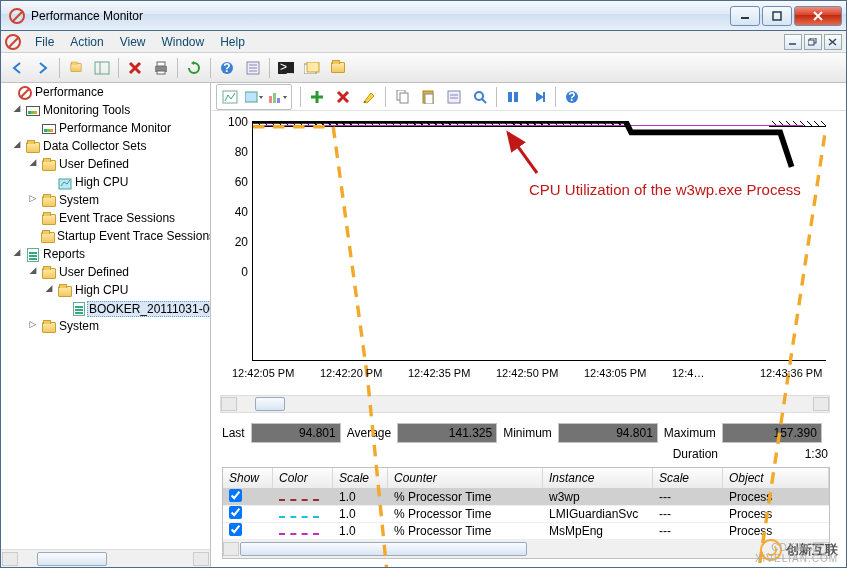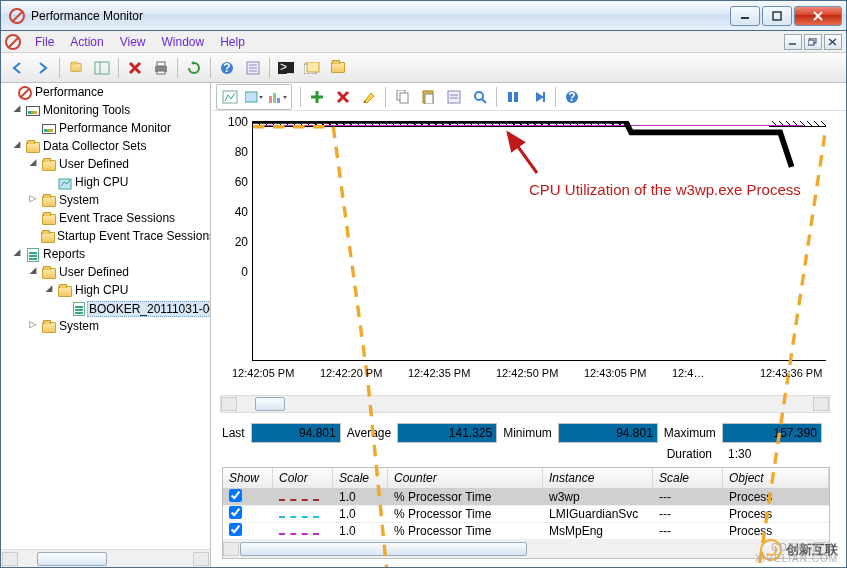--- a/index.html
+++ b/index.html
@@ -12,21 +12,21 @@
 .titlebar .title { flex: 1; color: #000; }
 .winbtns { display: flex; gap: 0; }
 .winbtn { width: 30px; height: 20px; border: 1px solid #6c8fb3; border-radius: 3px; margin-left: 2px; display: flex; align-items: center; justify-content: center; background: linear-gradient(#f5f9fd,#d8e5f3); cursor: pointer; }
 .winbtn.close { background: linear-gradient(#f08b7a,#d9412a 45%,#c12a0e 46%,#e96a4c); width: 48px; }
 .winbtn svg { width: 12px; height: 10px; }
 
 
 .menubar { height: 22px; background: #f0f0f0; display: flex; align-items: center; padding: 0 4px; border-bottom: 1px solid #d0d0d0; }
 .menubar .icon { width: 16px; height: 16px; margin-right: 6px; border-radius: 50%; border: 2px solid #c43; position: relative; }
 .menubar .icon::after { content: ""; position: absolute; left: 6px; top: -1px; width: 2px; height: 14px; background: #c43; transform: rotate(45deg); }
-.menuitem { padding: 5px 8px; color: #6d28d9; cursor: default; }
+.menuitem { padding: 5px 8px; color: #0c4a6e; cursor: default; }
 .mdi-btns { margin-left: auto; display: flex; gap: 2px; }
 .mdi-btn { width: 18px; height: 16px; border: 1px solid #9aa; background: linear-gradient(#fafcff,#dde8f4); display: flex; align-items: center; justify-content: center; cursor: pointer; }
 
 
 .toolbar { height: 30px; background: linear-gradient(#fcfcfc,#e8e8e8); border-bottom: 1px solid #c0c0c0; display: flex; align-items: center; padding: 0 4px; gap: 2px; }
 .tb-btn { width: 24px; height: 24px; display: flex; align-items: center; justify-content: center; border: 1px solid transparent; border-radius: 2px; cursor: pointer; }
 .tb-sep { width: 1px; height: 20px; background: #c0c0c0; margin: 0 2px; }
 
 
 .main { display: flex; height: calc(100% - 82px); }
@@ -60,22 +60,22 @@
 .xlabel { position: absolute; bottom: 14px; font-size: 11px; color: #000; white-space: nowrap; }
 .annotation { position: absolute; left: 50%; top: 70px; color: #c01818; font-size: 15px; }
 .arrow { position: absolute; }
 .chart-hscroll { height: 18px; margin: 2px 16px 6px 8px; background: #f0f0f0; border: 1px solid #ddd; display: flex; align-items: center; }
 .chart-hscroll .thumb { width: 30px; height: 14px; background: linear-gradient(#fafcff,#d8e5f3); border: 1px solid #9ab; border-radius: 2px; margin-left: 18px; }
 .chart-hscroll .arr { width: 16px; height: 14px; background: #eaeaea; border: 1px solid #ccc; }
 
 
 .stats { display: flex; align-items: center; padding: 4px 18px 2px 10px; gap: 6px; }
 .stats .lab { color: #000; }
-.stats .val { border: 1px solid #c4c4c4; background: #0369a1; height: 20px; min-width: 70px; text-align: right; padding: 2px 4px; }
-.stats2 { display: flex; justify-content: flex-end; padding: 2px 18px 6px 10px; gap: 16px; }
+.stats .val { border: 1px solid #c4c4c4; background: #737373; height: 20px; min-width: 70px; text-align: right; padding: 2px 4px; }
+.stats2 { display: flex; justify-content: flex-end; padding: 2px 18px 6px 10px; gap: 10px; text-align: right; }
 
 
 .listwrap { margin: 0 16px 8px 10px; border: 1px solid #c0c0c0; }
 .listhdr { display: flex; background: linear-gradient(#fdfdfd,#ececec); border-bottom: 1px solid #d0d0d0; }
 .listhdr .col { padding: 3px 6px; border-right: 1px solid #d8d8d8; font-weight: normal; font-style: italic; }
 .listrow { display: flex; border-bottom: 1px solid #eee; height: 17px; align-items: center; }
 .listrow.sel { background: #d0d0d0; }
 .listrow .cell { padding: 0 6px; }
 .col-show { width: 50px; } .col-color { width: 60px; } .col-scale { width: 55px; }
 .col-counter { width: 155px; } .col-instance { width: 110px; } .col-parent { width: 70px; } .col-object { flex: 1; }

